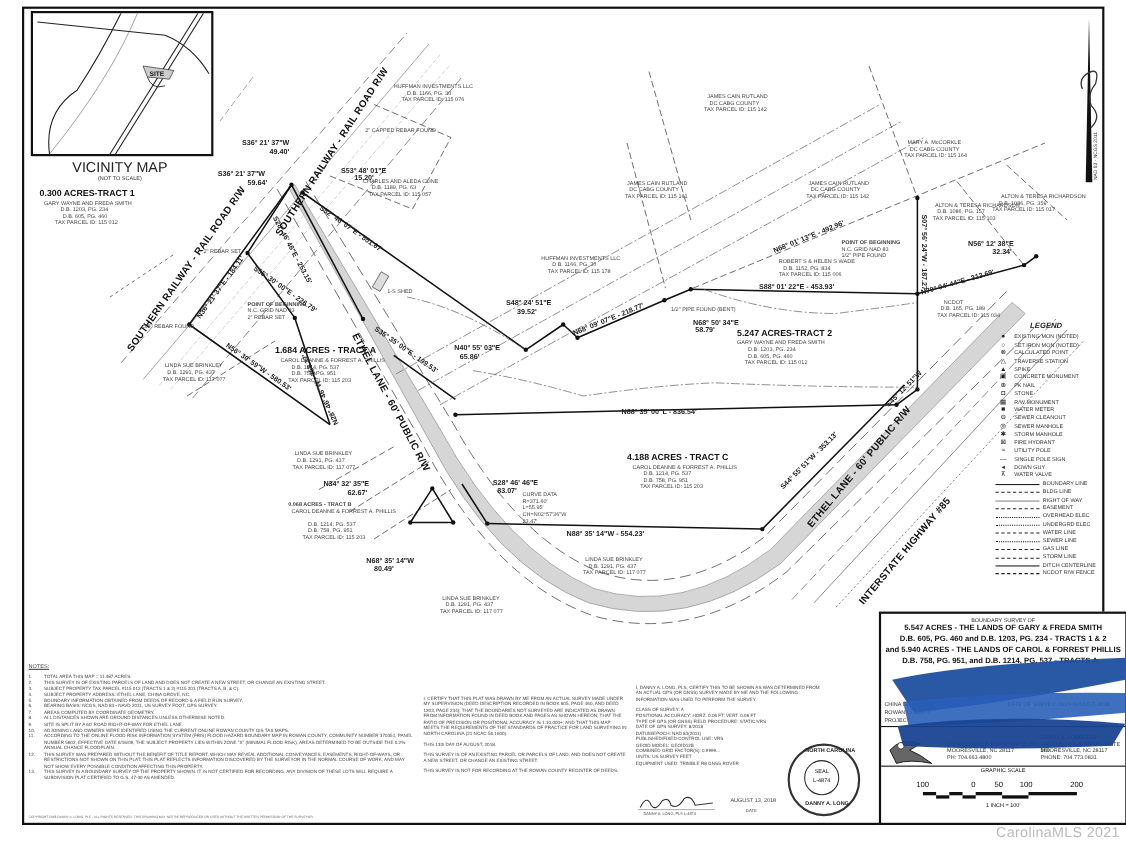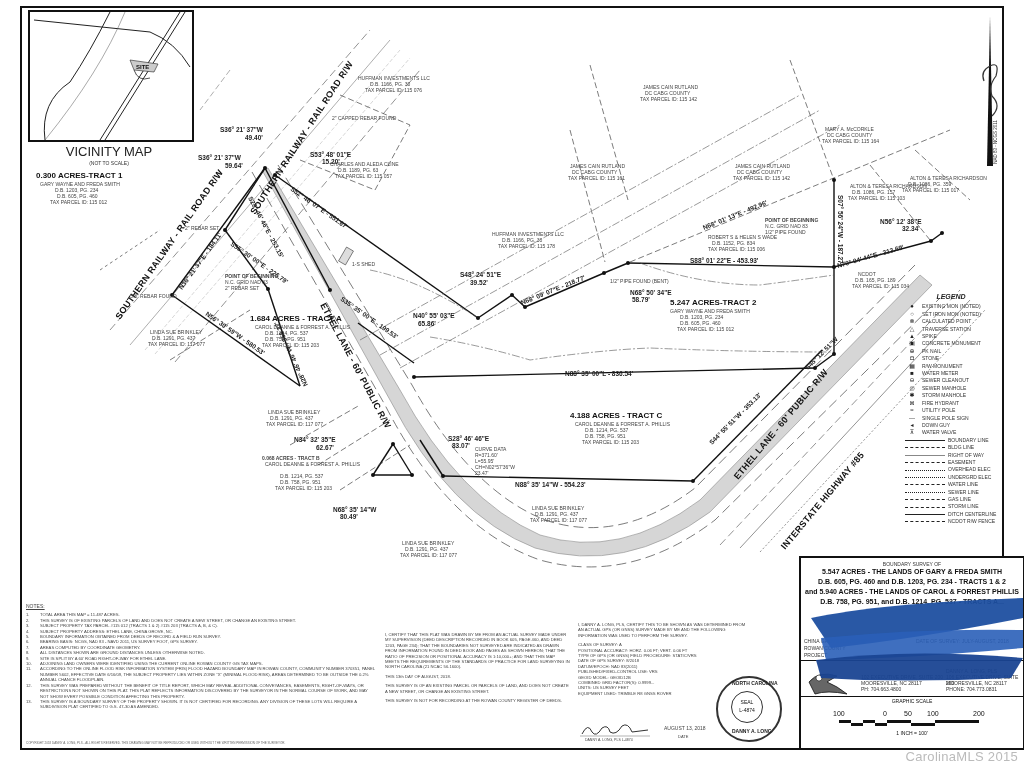--- a/index.html
+++ b/index.html
@@ -609,13 +609,13 @@
 <div class="seal">
   <span class="ring" style="left:14px;top:2px;">NORTH CAROLINA</span>
   <div class="inner">
     <div>SEAL</div>
     <div>L-4874</div>
   </div>
   <span class="ring" style="left:14px;top:50px;">DANNY A. LONG</span>
 </div>
 
 <div class="footer-strip">COPYRIGHT 2018 DANNY A. LONG, PLS - ALL RIGHTS RESERVED. THIS DRAWING MAY NOT BE REPRODUCED OR USED WITHOUT THE WRITTEN PERMISSION OF THE SURVEYOR.</div>
-<div class="watermark">CarolinaMLS 2015</div>
+<div class="watermark">CarolinaMLS 2021</div>
 
 </body></html>

